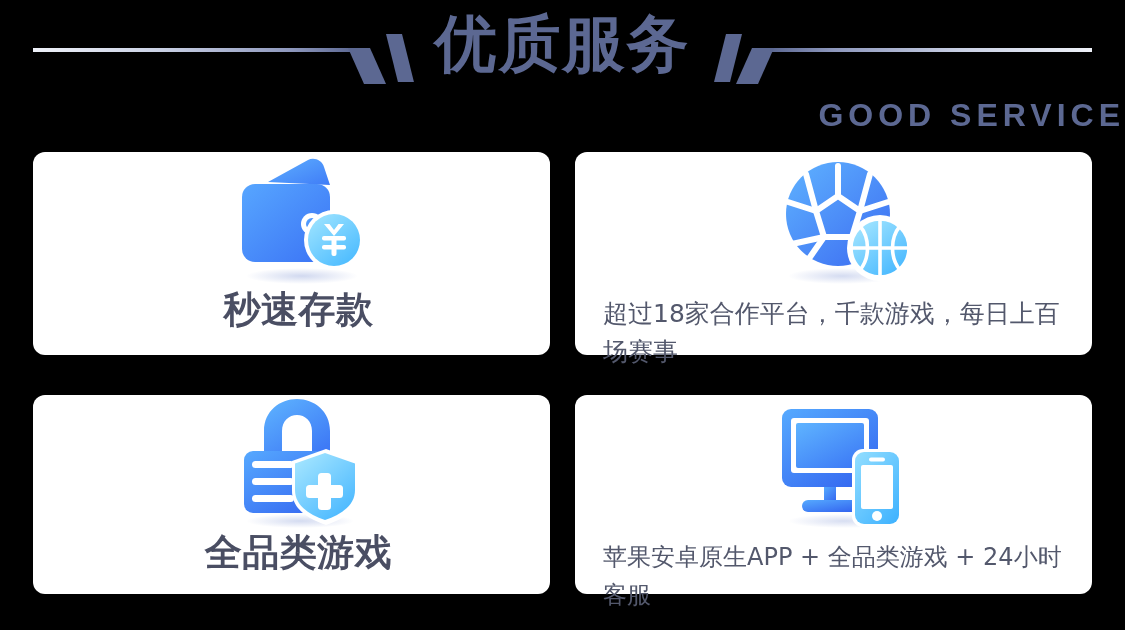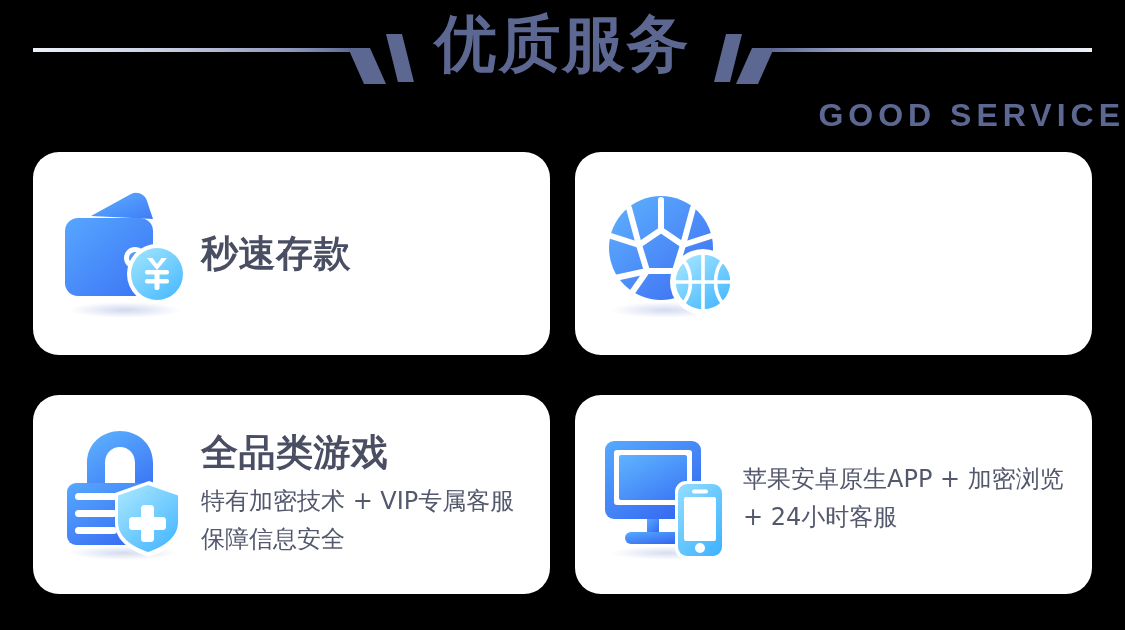--- a/index.html
+++ b/index.html
@@ -114,25 +114,26 @@
     display: grid;
     grid-template-columns: 517px 517px;
     grid-template-rows: 203px 199px;
     column-gap: 25px;
     row-gap: 40px;
   }
 
   .card {
     position: relative;
     background: #ffffff;
-    border-radius: 26px;
+    border-radius: 12px;
     display: flex;
     align-items: center;
     padding-left: 24px;
     overflow: visible;
+    flex-direction: column;
   }
 
   .card-icon {
     position: relative;
     flex: 0 0 auto;
     width: 140px;
     height: 136px;
   }
 
   .card-text {
@@ -267,20 +268,21 @@
           <g fill="none" stroke="#ffffff" stroke-width="3.6" stroke-linecap="round">
             <circle cx="104" cy="96" r="29"></circle>
             <path d="M104 67 L104 125"></path>
             <path d="M75 96 L133 96"></path>
             <path d="M84 74 C94 86 94 106 84 118"></path>
             <path d="M124 74 C114 86 114 106 124 118"></path>
           </g>
         </svg>
       </div>
       <div class="card-text">
+        <div class="card-desc">超过18家合作平台，千款游戏，每日上百场赛事</div>
       </div>
     </div>
 
     <div class="card">
       <div class="card-icon">
         <svg class="icon-svg" viewBox="0 0 140 136" xmlns="http://www.w3.org/2000/svg">
           <defs>
             <linearGradient id="g3a" x1="0" y1="0" x2="0.8" y2="1">
               <stop offset="0" stop-color="#5fb5ff"></stop>
                 <stop offset="1" stop-color="#3e7af6"></stop>
@@ -312,21 +314,20 @@
           <path d="M94 58 L128 70 L128 100 C128 118 112 128 94 134 C76 128 60 118 60 100 L60 70 Z" fill="#ffffff" transform="translate(-2,-4) scale(1.0)"></path>
           <path d="M93 62 L123 72.5 L123 99 C123 114.5 109 123.5 93 129 C77 123.5 63 114.5 63 99 L63 72.5 Z" fill="url(#g3c)" transform="translate(-2,-4)"></path>
           <g fill="#ffffff">
             <rect x="84" y="78" width="13" height="37" rx="3.5"></rect>
             <rect x="72" y="90" width="37" height="13" rx="3.5"></rect>
           </g>
         </svg>
       </div>
       <div class="card-text">
         <div class="card-title">全品类游戏</div>
-        <div class="card-desc tight">特有加密技术 + VIP专属客服保障信息安全</div>
       </div>
     </div>
 
     <div class="card">
       <div class="card-icon">
         <svg class="icon-svg" viewBox="0 0 140 136" xmlns="http://www.w3.org/2000/svg">
           <defs>
             <linearGradient id="g4a" x1="0" y1="0" x2="0.8" y2="1">
               <stop offset="0" stop-color="#56aaff"></stop>
                 <stop offset="1" stop-color="#3568f0"></stop>
@@ -354,18 +355,18 @@
           <rect x="26" y="105" width="56" height="12" rx="6" fill="url(#g4a)"></rect>
 
           <rect x="76" y="54" width="50" height="78" rx="11" fill="#ffffff"></rect>
           <rect x="79" y="57" width="44" height="72" rx="9" fill="url(#g4c)"></rect>
           <rect x="85" y="70" width="32" height="44" rx="2" fill="#ffffff"></rect>
           <rect x="93" y="62.5" width="16" height="4" rx="2" fill="#ffffff"></rect>
           <circle cx="101" cy="121" r="5" fill="#ffffff"></circle>
         </svg>
       </div>
       <div class="card-text">
-        <div class="card-desc tight">苹果安卓原生APP + 加密浏览 + 24小时客服</div>
+        <div class="card-desc tight">苹果安卓原生APP + 全品类游戏 + 24小时客服</div>
       </div>
     </div>
 
   </div>
 </div>
 
 </body></html>

